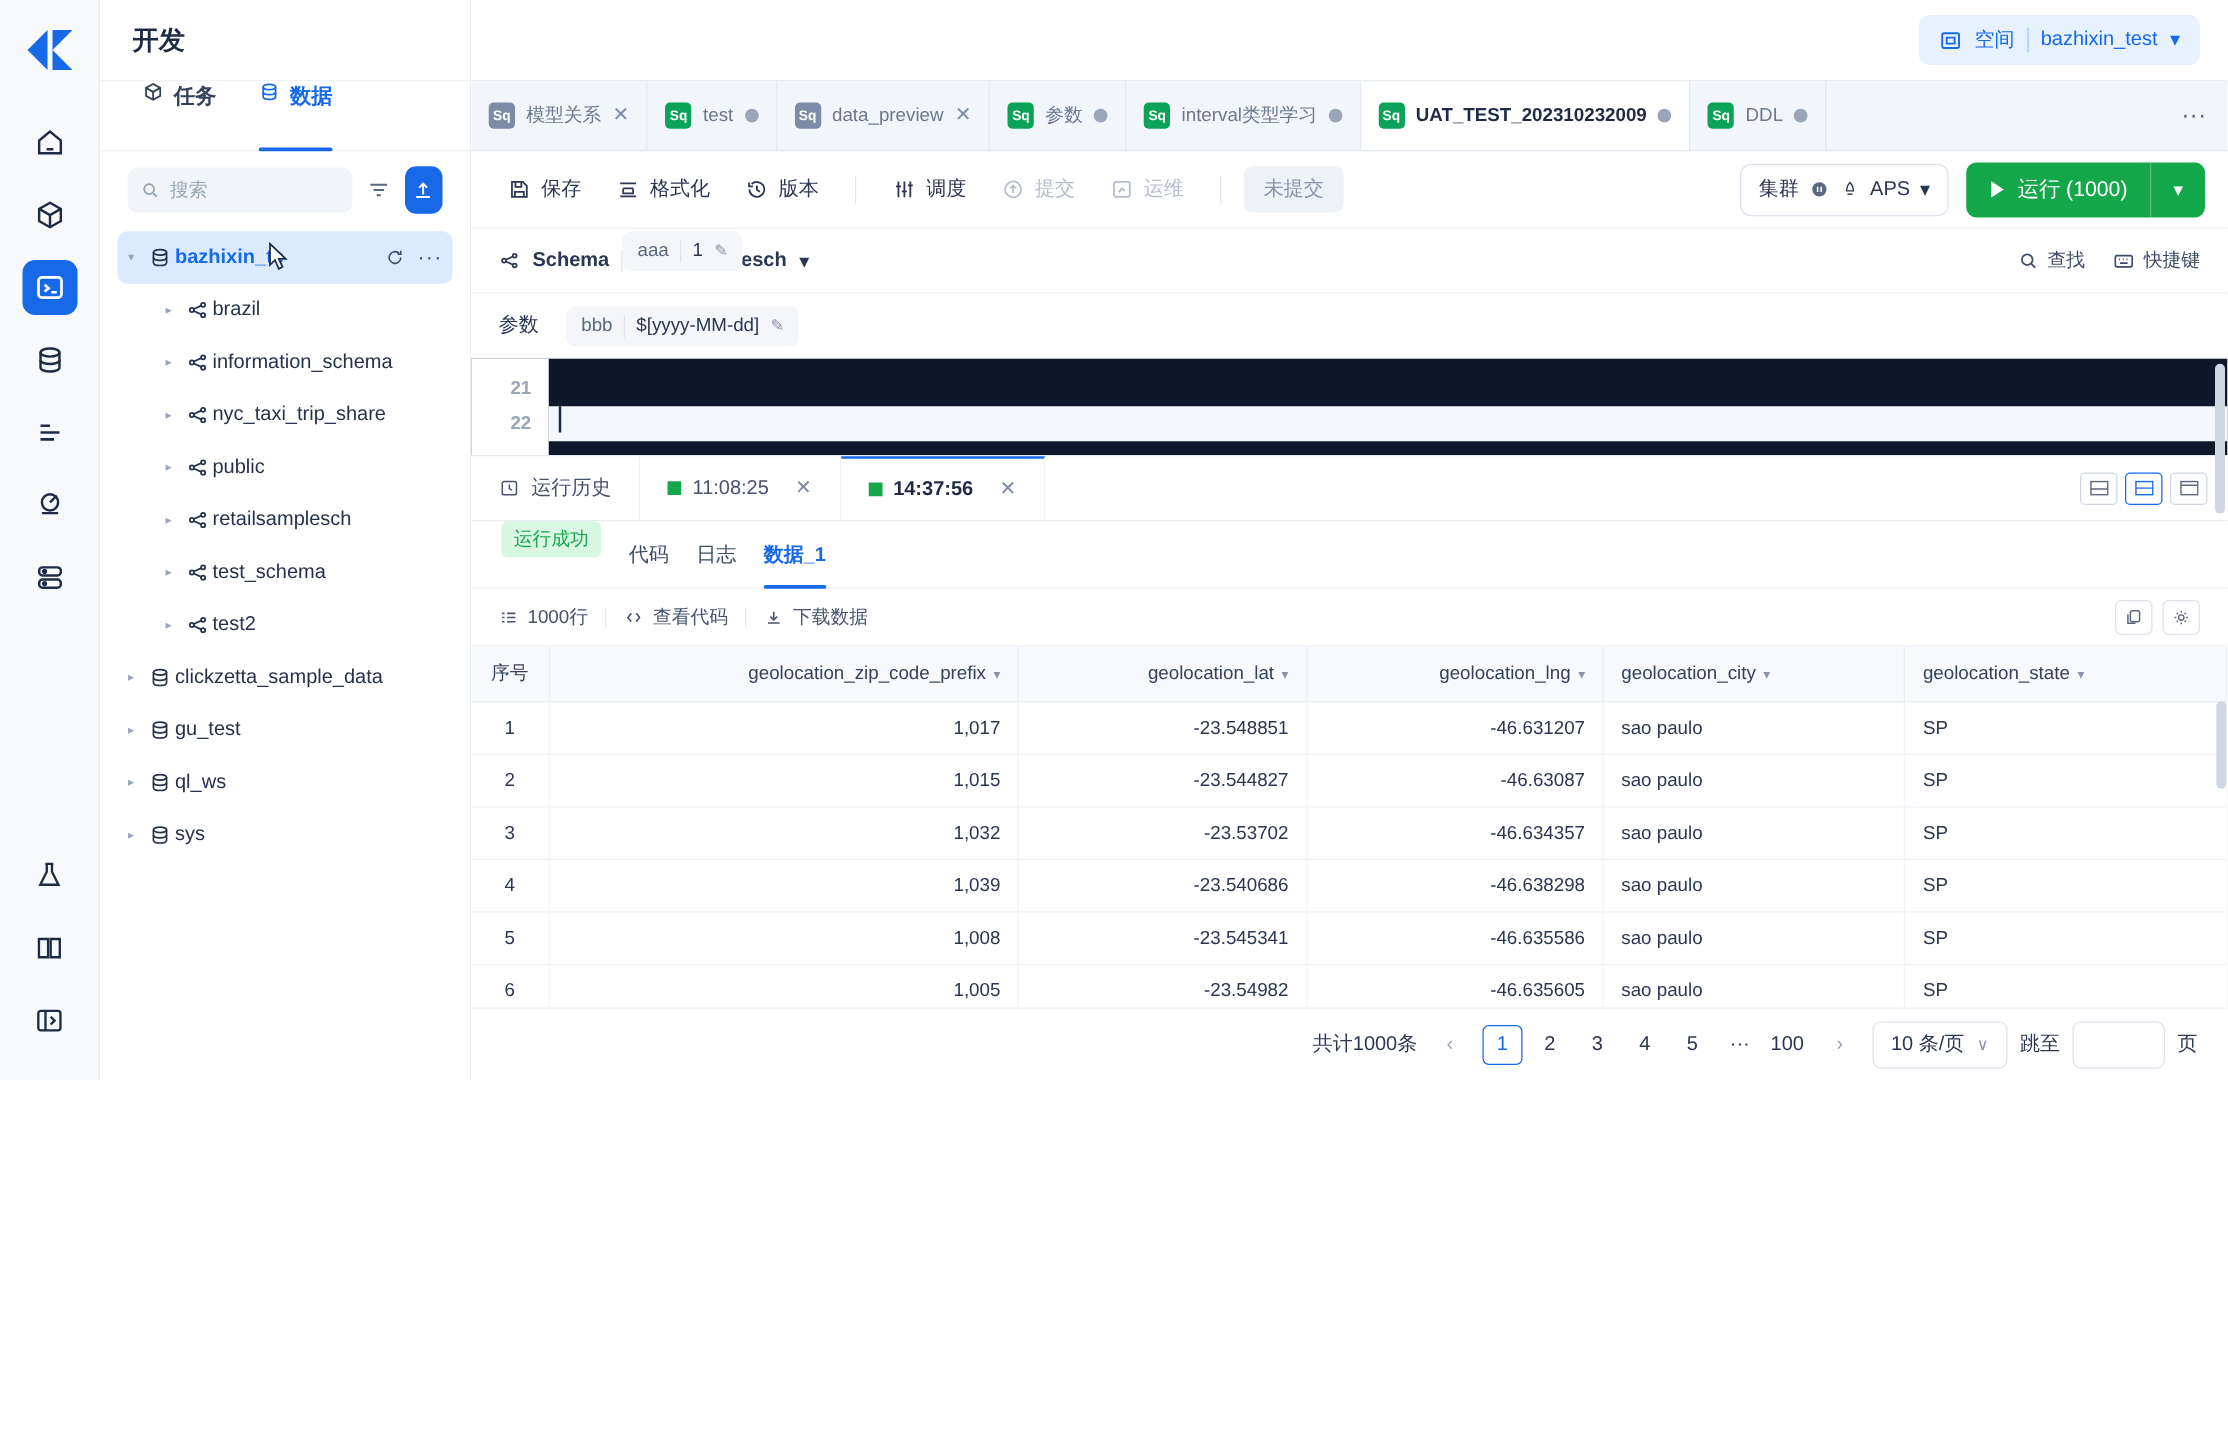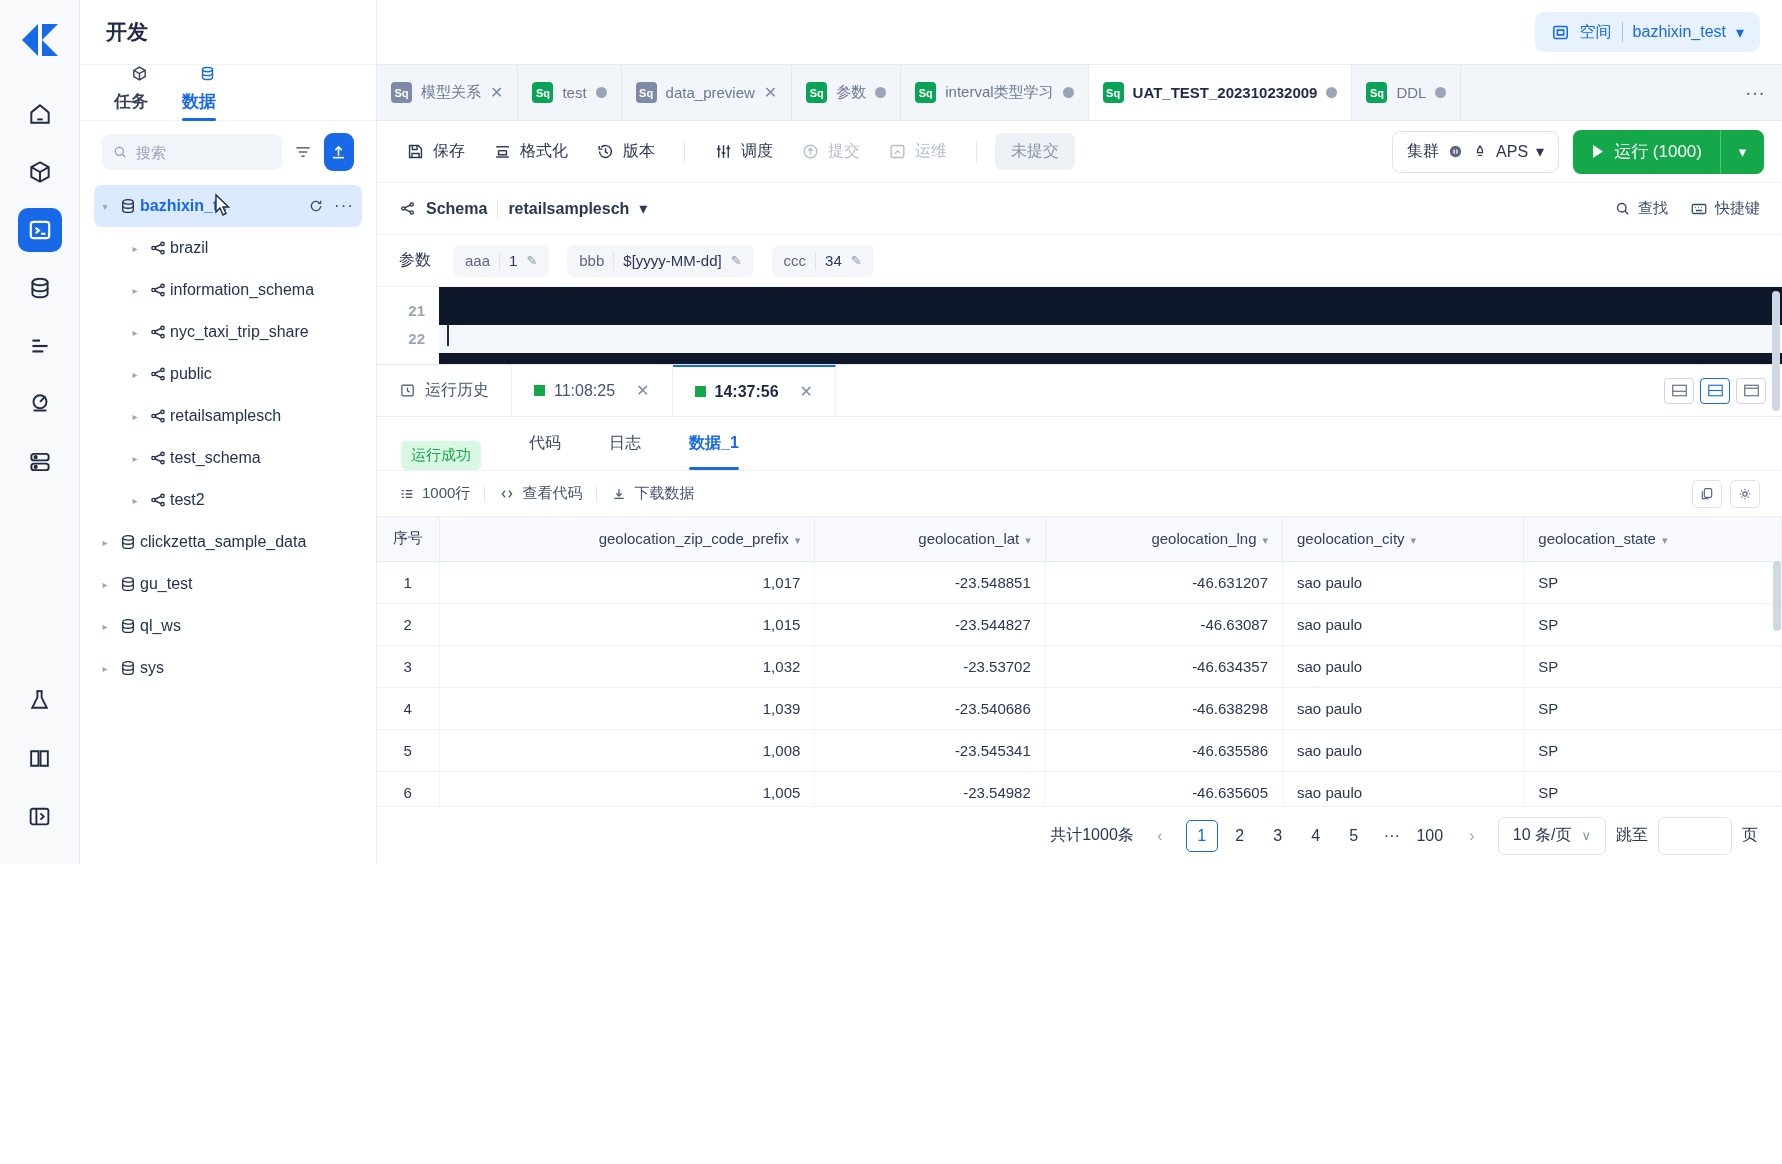--- a/index.html
+++ b/index.html
@@ -28,21 +28,21 @@
   }
   .rail-icon.active { background:#1769e8; color:#fff; }
   .rail-spacer { flex:1 1 auto; }
   .rail-bottom { padding-bottom:12px; display:flex; flex-direction:column; align-items:center; }
 
   
   .sidebar { width:297px; flex:0 0 297px; background:#fff; border-right:1px solid #e8edf2; display:flex; flex-direction:column; }
   .sidebar-head { height:65px; display:flex; align-items:center; padding:0 26px; border-bottom:1px solid #eef1f5;}
   .sidebar-title { font-size:21px; font-weight:600; color:#1f2a44; }
   .side-tabs { height:56px; display:flex; align-items:center; gap:34px; padding:0 34px; border-bottom:1px solid #eef1f5; }
-  .side-tab { display:flex; align-items:flex-end; gap:8px; font-size:17px; font-weight:600; color:#35415c; cursor:pointer; height:56px; position:relative;flex-direction:column;}
+  .side-tab { display:flex; align-items:flex-start; gap:8px; font-size:17px; font-weight:600; color:#35415c; cursor:pointer; height:56px; position:relative;}
   .side-tab.active { color:#1769e8; }
   .side-tab.active:after{ content:""; position:absolute; left:0; right:0; bottom:0; height:3px; background:#1769e8; border-radius:2px;}
   .search-row { display:flex; align-items:center; gap:10px; padding:12px 22px 10px 22px; }
   .search-box {
     flex:1 1 auto; height:36px; background:#f1f4f8; border-radius:8px;
     display:flex; align-items:center; gap:8px; padding:0 10px; color:#95a0b4; font-size:15px;
   }
   .search-box input { border:0; background:transparent; outline:none; font-size:15px; color:#35415c; width:100%;
     font-family:"Liberation Sans",sans-serif;}
   .search-box input::placeholder{ color:#9aa5b8; }
@@ -119,21 +119,21 @@
 
   
   .results { flex:0 0 auto; border-top:1px solid #e3e9f0; display:flex; flex-direction:column; background:#fff;}
   .rtabs { height:52px; flex:0 0 52px; display:flex; align-items:stretch; border-bottom:1px solid #e8edf2;}
   .rtab { display:flex; align-items:center; gap:9px; padding:0 22px; font-size:16px; color:#46536e; cursor:pointer; border-right:1px solid #eef1f5; position:relative;}
   .rtab.active { background:#fff; color:#1f2a44; font-weight:700; border-top:2px solid #1769e8;}
   .sqr { width:11px; height:11px; background:#14a84a; }
   .rtabs-right { margin-left:auto; display:flex; align-items:center; gap:6px; padding:0 16px;}
   .pane-btn { width:30px; height:26px; border:1px solid #cfd7e2; border-radius:4px; display:flex; align-items:center; justify-content:center; cursor:pointer; color:#5c6880;}
   .pane-btn.sel { border-color:#1769e8; color:#1769e8;}
-  .subtabs { height:54px; flex:0 0 54px; display:flex; align-items:flex-end; gap:48px; padding:0 24px; border-bottom:1px solid #eef1f5;}
+  .subtabs { height:54px; flex:0 0 54px; display:flex; align-items:flex-start; gap:22px; padding:0 24px; border-bottom:1px solid #eef1f5;}
   .badge-ok { background:#daf7e3; color:#14a84a; border-radius:5px; padding:5px 10px; font-size:15px;}
   .subtab { font-size:16px; color:#3b4a66; cursor:pointer; height:54px; display:flex; align-items:center; position:relative;}
   .subtab.active { color:#1769e8; font-weight:600;}
   .subtab.active:after{content:"";position:absolute;left:0;right:0;bottom:0;height:3px;background:#1769e8;border-radius:2px;}
   .gridtools { height:46px; flex:0 0 46px; display:flex; align-items:center; gap:14px; padding:0 22px; border-bottom:1px solid #eef1f5; font-size:15px; color:#46536e;text-align:right;}
   .gt { display:flex; align-items:center; gap:7px; cursor:pointer;}
   .gt-sep { width:1px; height:16px; background:#e2e8f0;}
   .gt-right { margin-left:auto; display:flex; align-items:center; gap:8px;}
   .gt-icon { width:30px;height:28px;border:1px solid #dde3ec;border-radius:5px;display:flex;align-items:center;justify-content:center;color:#5c6880;cursor:pointer;}
 
@@ -658,21 +658,21 @@
                 <path d="M7 10 h1 M11 10 h1 M15 10 h1 M8 14 h8"></path>
             </svg>
           </span>
           <span>快捷键</span>
         </div>
       </div>
     </div>
 
     <div class="parambar">
       <div class="param-label">参数</div>
-      <div id="paramchips" style="display:flex;align-items:center;gap:18px;">
+      <div id="paramchips" style="display:flex;align-items:center;gap:28px;flex-direction:column;">
           <div class="param-chip">
             <span class="k">aaa</span>
             <span class="chip-div"></span>
             <span class="v">1</span>
             <span class="pen">✎</span>
           </div>
           <div class="param-chip">
             <span class="k">bbb</span>
             <span class="chip-div"></span>
             <span class="v">$[yyyy-MM-dd]</span>

